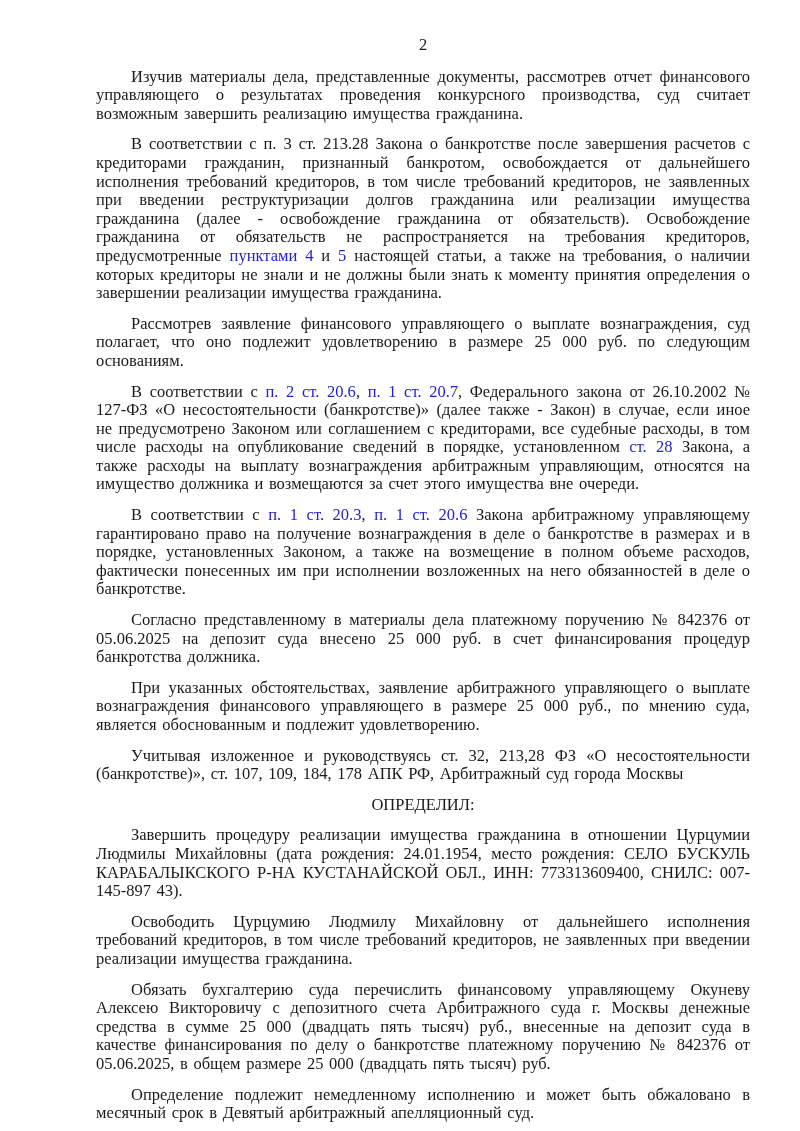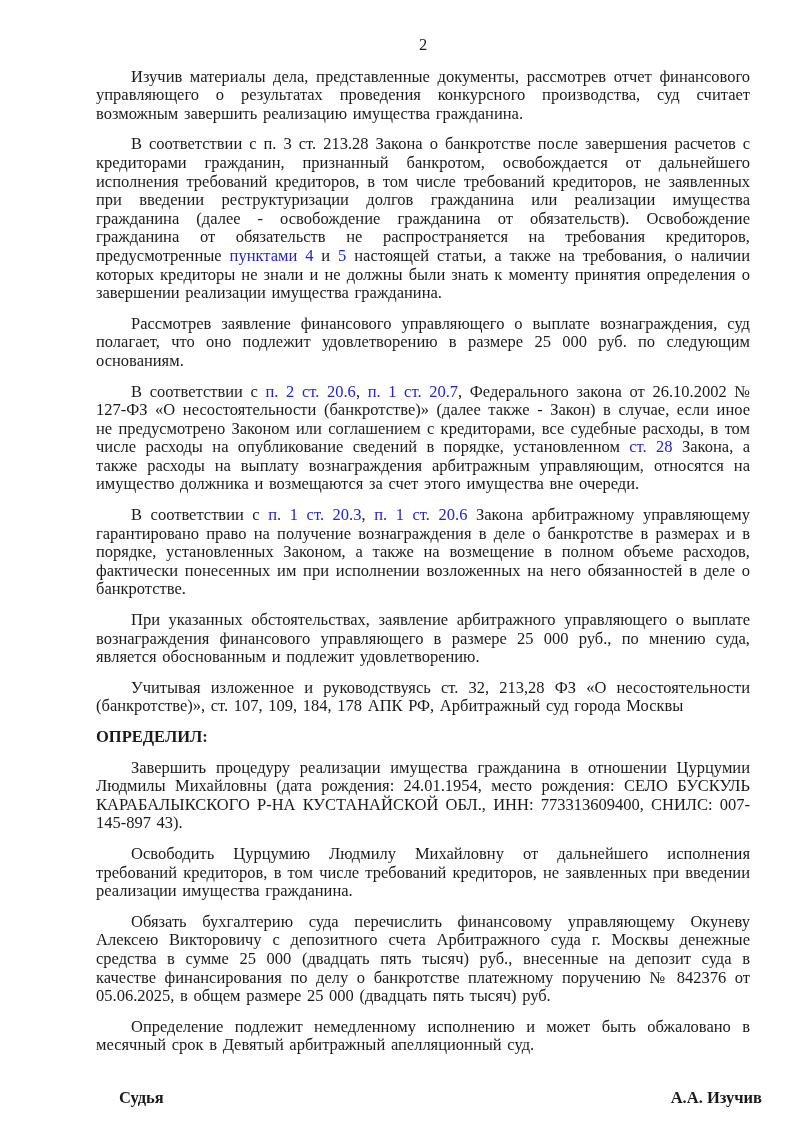--- a/index.html
+++ b/index.html
@@ -23,22 +23,23 @@
     text-align: center;
     margin-bottom: 13px;
   }
   .doc-body p.para {
     margin: 12px;
     text-align: justify;
     text-indent: 35px;
     word-spacing: 1.5px;
   }
   .doc-body p.para.heading {
+    text-align: center;
     text-indent: 0;
-    font-weight: 700;
+    font-weight: 400;
     word-spacing: 2px;
   }
   .doc-link {
     color: var(--link-color, #2323cd);
     cursor: pointer;
   }
   .signature-row {
     display: flex;
     justify-content: space-between;
     align-items: baseline;
@@ -52,20 +53,21 @@
 
 <div class="page">
   <div class="page-number">2</div>
 
   <div class="doc-body">
       <p class="para">Изучив материалы дела, представленные документы, рассмотрев отчет финансового управляющего о результатах проведения конкурсного производства, суд считает возможным завершить реализацию имущества гражданина.</p>
       <p class="para">В соответствии с п. 3 ст. 213.28 Закона о банкротстве после завершения расчетов с кредиторами гражданин, признанный банкротом, освобождается от дальнейшего исполнения требований кредиторов, в том числе требований кредиторов, не заявленных при введении реструктуризации долгов гражданина или реализации имущества гражданина (далее - освобождение гражданина от обязательств). Освобождение гражданина от обязательств не распространяется на требования кредиторов, предусмотренные <a class="doc-link">пунктами 4</a> и <a class="doc-link">5</a> настоящей статьи, а также на требования, о наличии которых кредиторы не знали и не должны были знать к моменту принятия определения о завершении реализации имущества гражданина.</p>
       <p class="para">Рассмотрев заявление финансового управляющего о выплате вознаграждения, суд полагает, что оно подлежит удовлетворению в размере 25 000 руб. по следующим основаниям.</p>
       <p class="para">В соответствии с <a class="doc-link">п. 2 ст. 20.6</a>, <a class="doc-link">п. 1 ст. 20.7</a>, Федерального закона от 26.10.2002 № 127-ФЗ «О несостоятельности (банкротстве)» (далее также - Закон) в случае, если иное не предусмотрено Законом или соглашением с кредиторами, все судебные расходы, в том числе расходы на опубликование сведений в порядке, установленном <a class="doc-link">ст. 28</a> Закона, а также расходы на выплату вознаграждения арбитражным управляющим, относятся на имущество должника и возмещаются за счет этого имущества вне очереди.</p>
       <p class="para">В соответствии с <a class="doc-link">п. 1 ст. 20.3</a>, <a class="doc-link">п. 1 ст. 20.6</a> Закона арбитражному управляющему гарантировано право на получение вознаграждения в деле о банкротстве в размерах и в порядке, установленных Законом, а также на возмещение в полном объеме расходов, фактически понесенных им при исполнении возложенных на него обязанностей в деле о банкротстве.</p>
+      <p class="para">Согласно представленному в материалы дела платежному поручению № 842376 от 05.06.2025 на депозит суда внесено 25 000 руб. в счет финансирования процедур банкротства должника.</p>
       <p class="para">При указанных обстоятельствах, заявление арбитражного управляющего о выплате вознаграждения финансового управляющего в размере 25 000 руб., по мнению суда, является обоснованным и подлежит удовлетворению.</p>
       <p class="para">Учитывая изложенное и руководствуясь ст. 32, 213,28 ФЗ «О несостоятельности (банкротстве)», ст. 107, 109, 184, 178 АПК РФ, Арбитражный суд города Москвы</p>
       <p class="para heading">ОПРЕДЕЛИЛ:</p>
       <p class="para">Завершить процедуру реализации имущества гражданина в отношении Цурцумии Людмилы Михайловны (дата рождения: 24.01.1954, место рождения: СЕЛО БУСКУЛЬ КАРАБАЛЫКСКОГО Р-НА КУСТАНАЙСКОЙ ОБЛ., ИНН: 773313609400, СНИЛС: 007-145-897 43).</p>
       <p class="para">Освободить Цурцумию Людмилу Михайловну от дальнейшего исполнения требований кредиторов, в том числе требований кредиторов, не заявленных при введении реализации имущества гражданина.</p>
       <p class="para">Обязать бухгалтерию суда перечислить финансовому управляющему Окуневу Алексею Викторовичу с депозитного счета Арбитражного суда г. Москвы денежные средства в сумме 25 000 (двадцать пять тысяч) руб., внесенные на депозит суда в качестве финансирования по делу о банкротстве платежному поручению № 842376 от 05.06.2025, в общем размере 25 000 (двадцать пять тысяч) руб.</p>
       <p class="para">Определение подлежит немедленному исполнению и может быть обжаловано в месячный срок в Девятый арбитражный апелляционный суд.</p>
     </div>
 
   <div class="signature-row">

